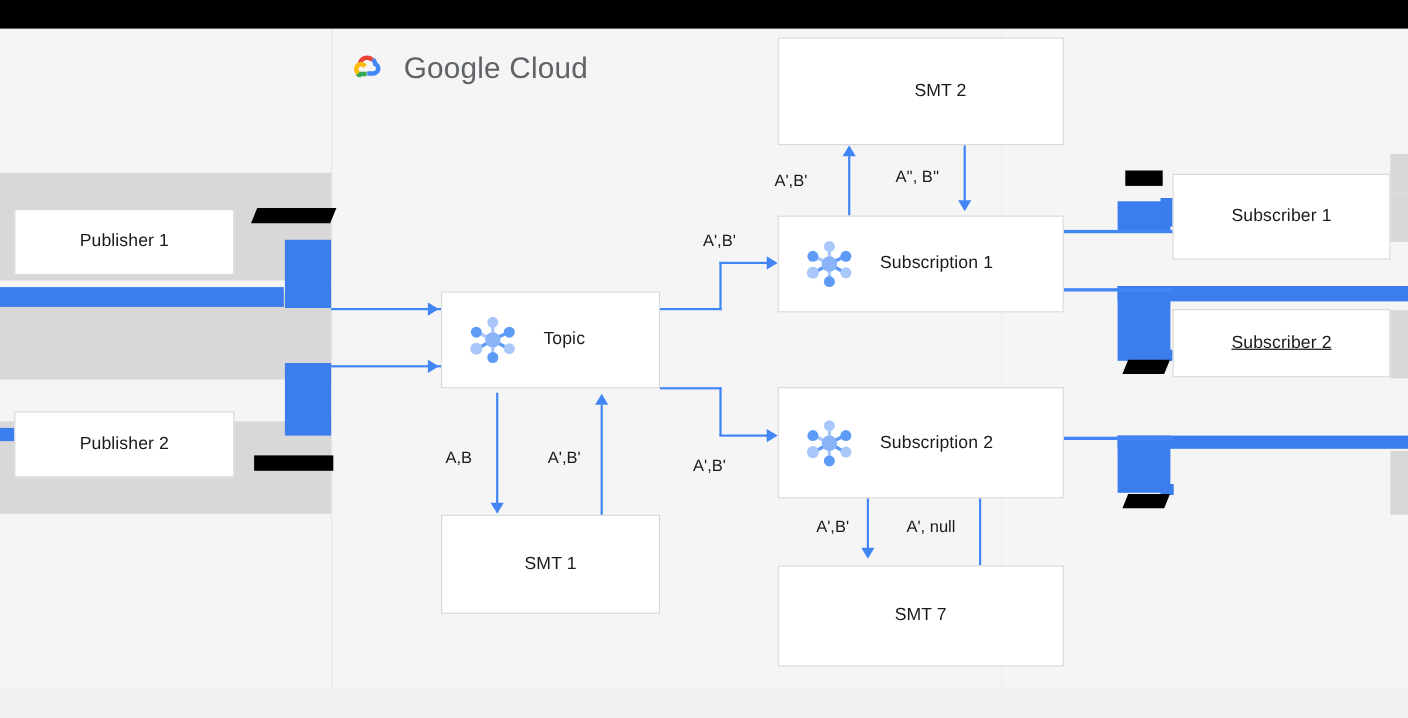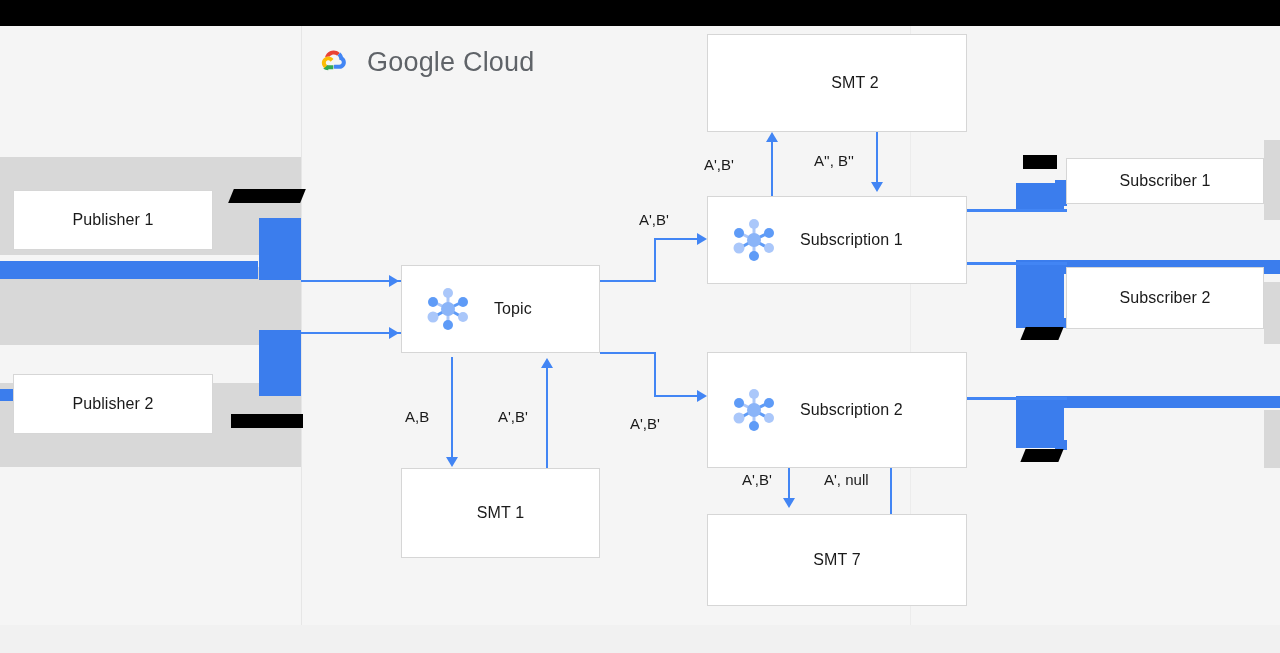--- a/index.html
+++ b/index.html
@@ -297,43 +297,43 @@
         <circle cx="13" cy="21" r="5" fill="#5e9bf7"></circle>
         <circle cx="43" cy="21" r="5" fill="#5e9bf7"></circle>
         <circle cx="13" cy="36" r="5.5" fill="#aac7fa"></circle>
         <circle cx="43" cy="36" r="5" fill="#aac7fa"></circle>
         <circle cx="28" cy="44" r="5" fill="#5e9bf7"></circle>
       </svg>
     </span>
     <span class="label">Subscription 1</span>
   </div>
 
-  <div class="node with-icon" style="left:707px; top:352px; width:260px; height:116px;">
+  <div class="node with-icon" style="left:707px; top:352px; width:260px; height:101px;">
     <span class="pubsub-icon">
       <svg viewBox="0 0 56 56" width="56" height="56">
         <line x1="28" y1="28" x2="28" y2="13" stroke="#aac7fa" stroke-width="3"></line>
         <line x1="28" y1="28" x2="14" y2="21" stroke="#aac7fa" stroke-width="3"></line>
         <line x1="28" y1="28" x2="42" y2="21" stroke="#5e9bf7" stroke-width="3"></line>
         <line x1="28" y1="28" x2="14" y2="36" stroke="#5e9bf7" stroke-width="3"></line>
         <line x1="28" y1="28" x2="42" y2="36" stroke="#5e9bf7" stroke-width="3"></line>
         <line x1="28" y1="28" x2="28" y2="43" stroke="#aac7fa" stroke-width="3"></line>
         <circle cx="28" cy="28" r="7" fill="#8ab4f8"></circle>
         <circle cx="28" cy="12" r="5" fill="#aac7fa"></circle>
         <circle cx="13" cy="21" r="5" fill="#5e9bf7"></circle>
         <circle cx="43" cy="21" r="5" fill="#5e9bf7"></circle>
         <circle cx="13" cy="36" r="5.5" fill="#aac7fa"></circle>
         <circle cx="43" cy="36" r="5" fill="#aac7fa"></circle>
         <circle cx="28" cy="44" r="5" fill="#5e9bf7"></circle>
       </svg>
     </span>
     <span class="label">Subscription 2</span>
   </div>
 
-  <div class="node" style="left:1066px; top:158px; width:198px; height:46px;">
+  <div class="node" style="left:1066px; top:158px; width:198px; height:78px;">
     <span class="label">Subscriber 1</span>
   </div>
 
-  <div class="node" style="left:1066px; top:267px; width:198px; height:62px;">
+  <div class="node" style="left:1066px; top:281px; width:198px; height:62px;text-decoration:underline;">
     <span class="label">Subscriber 2</span>
   </div>
 
 
 </div>
 
 </body></html>

